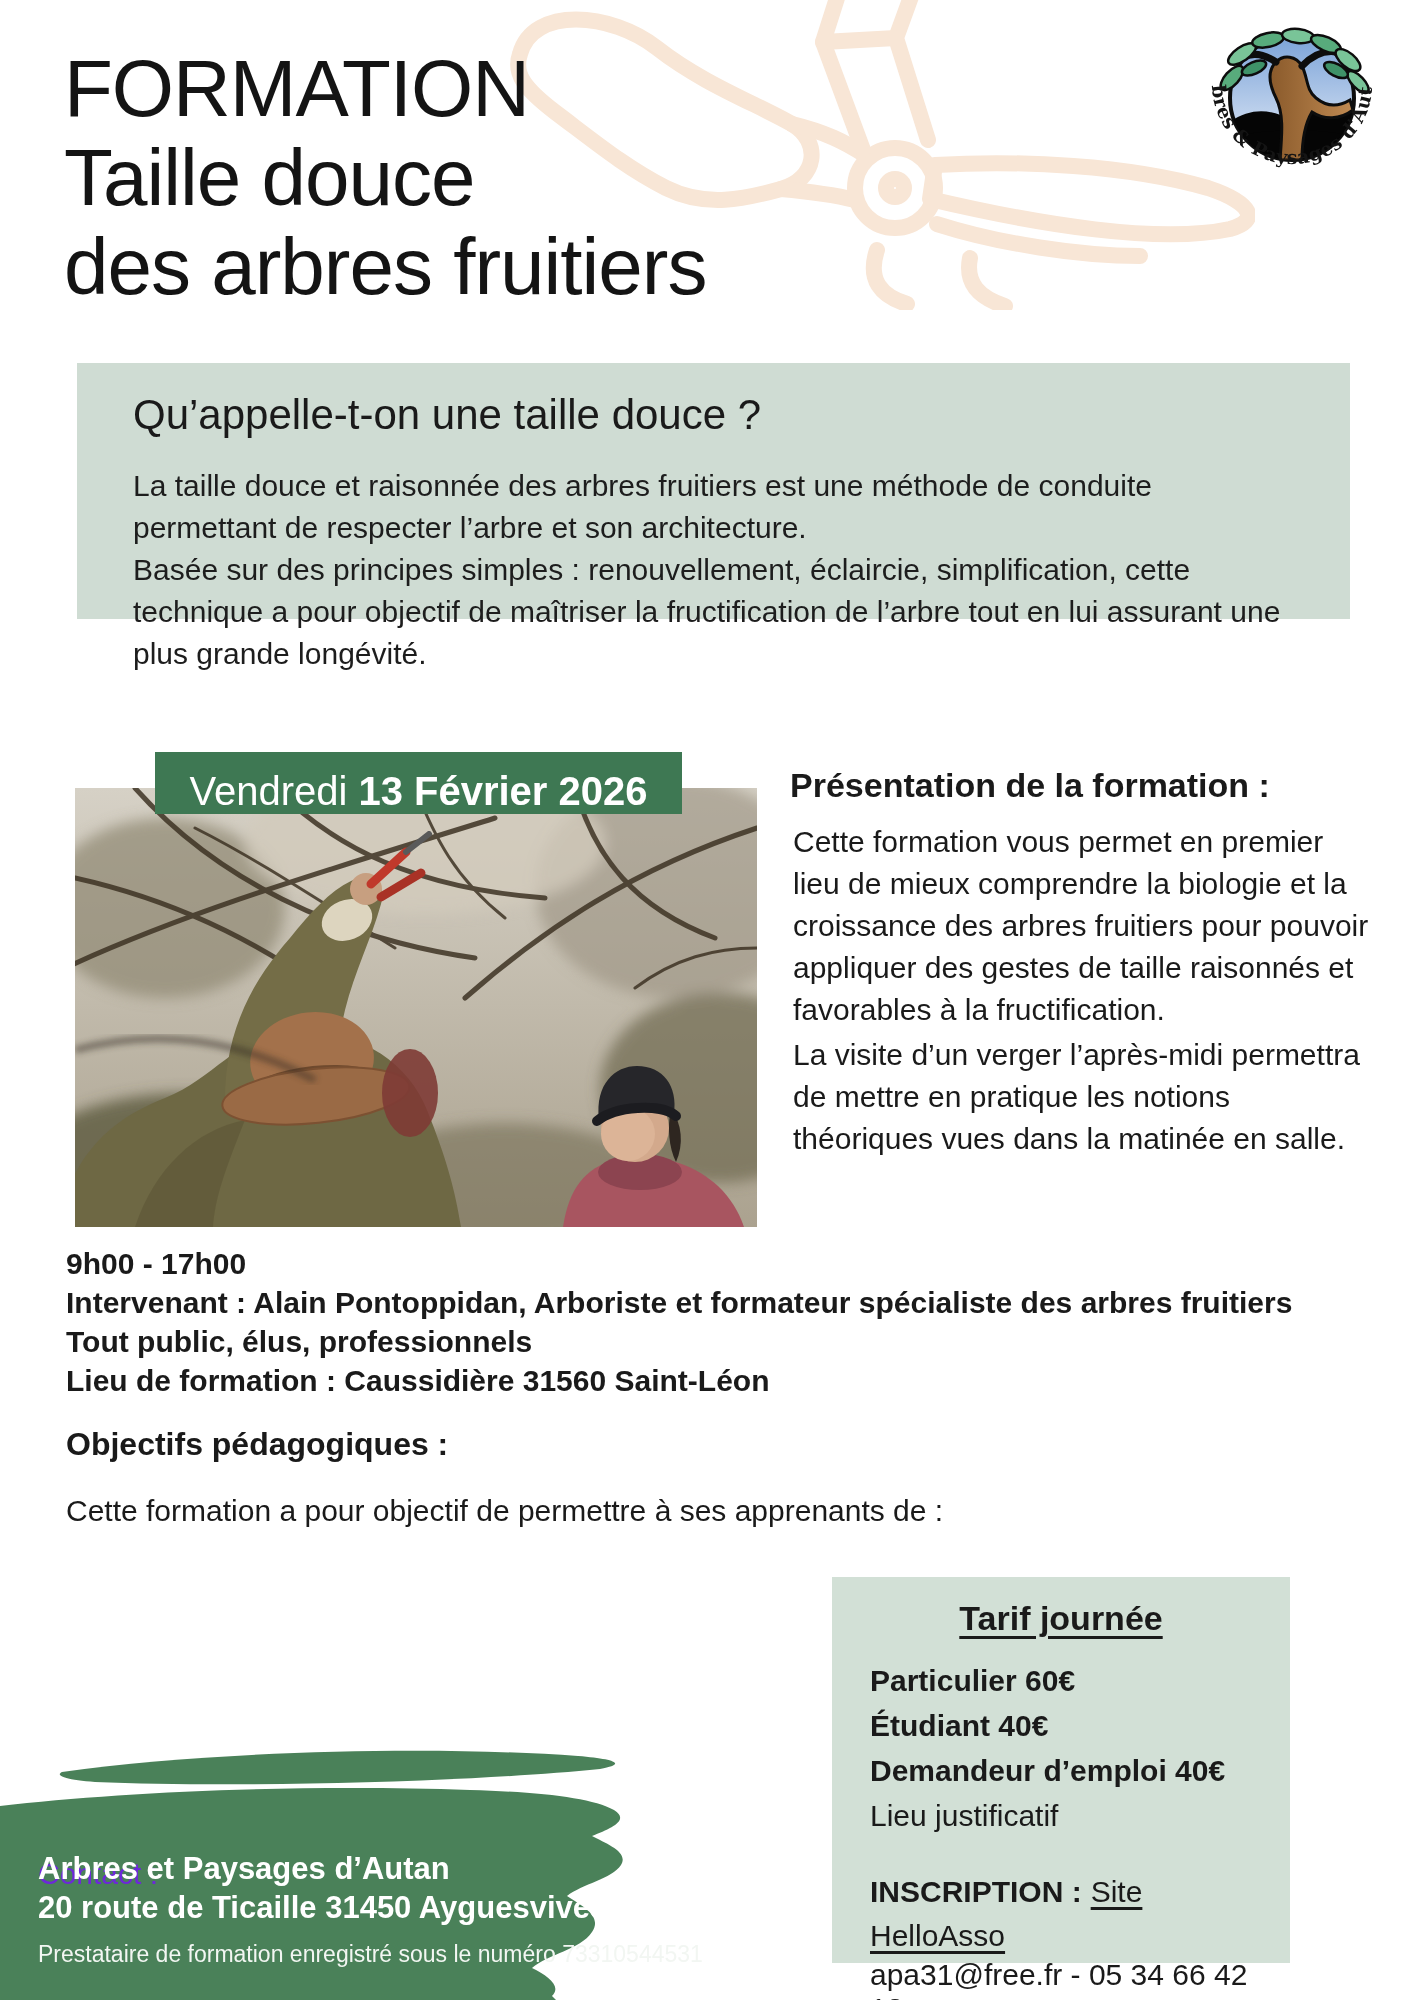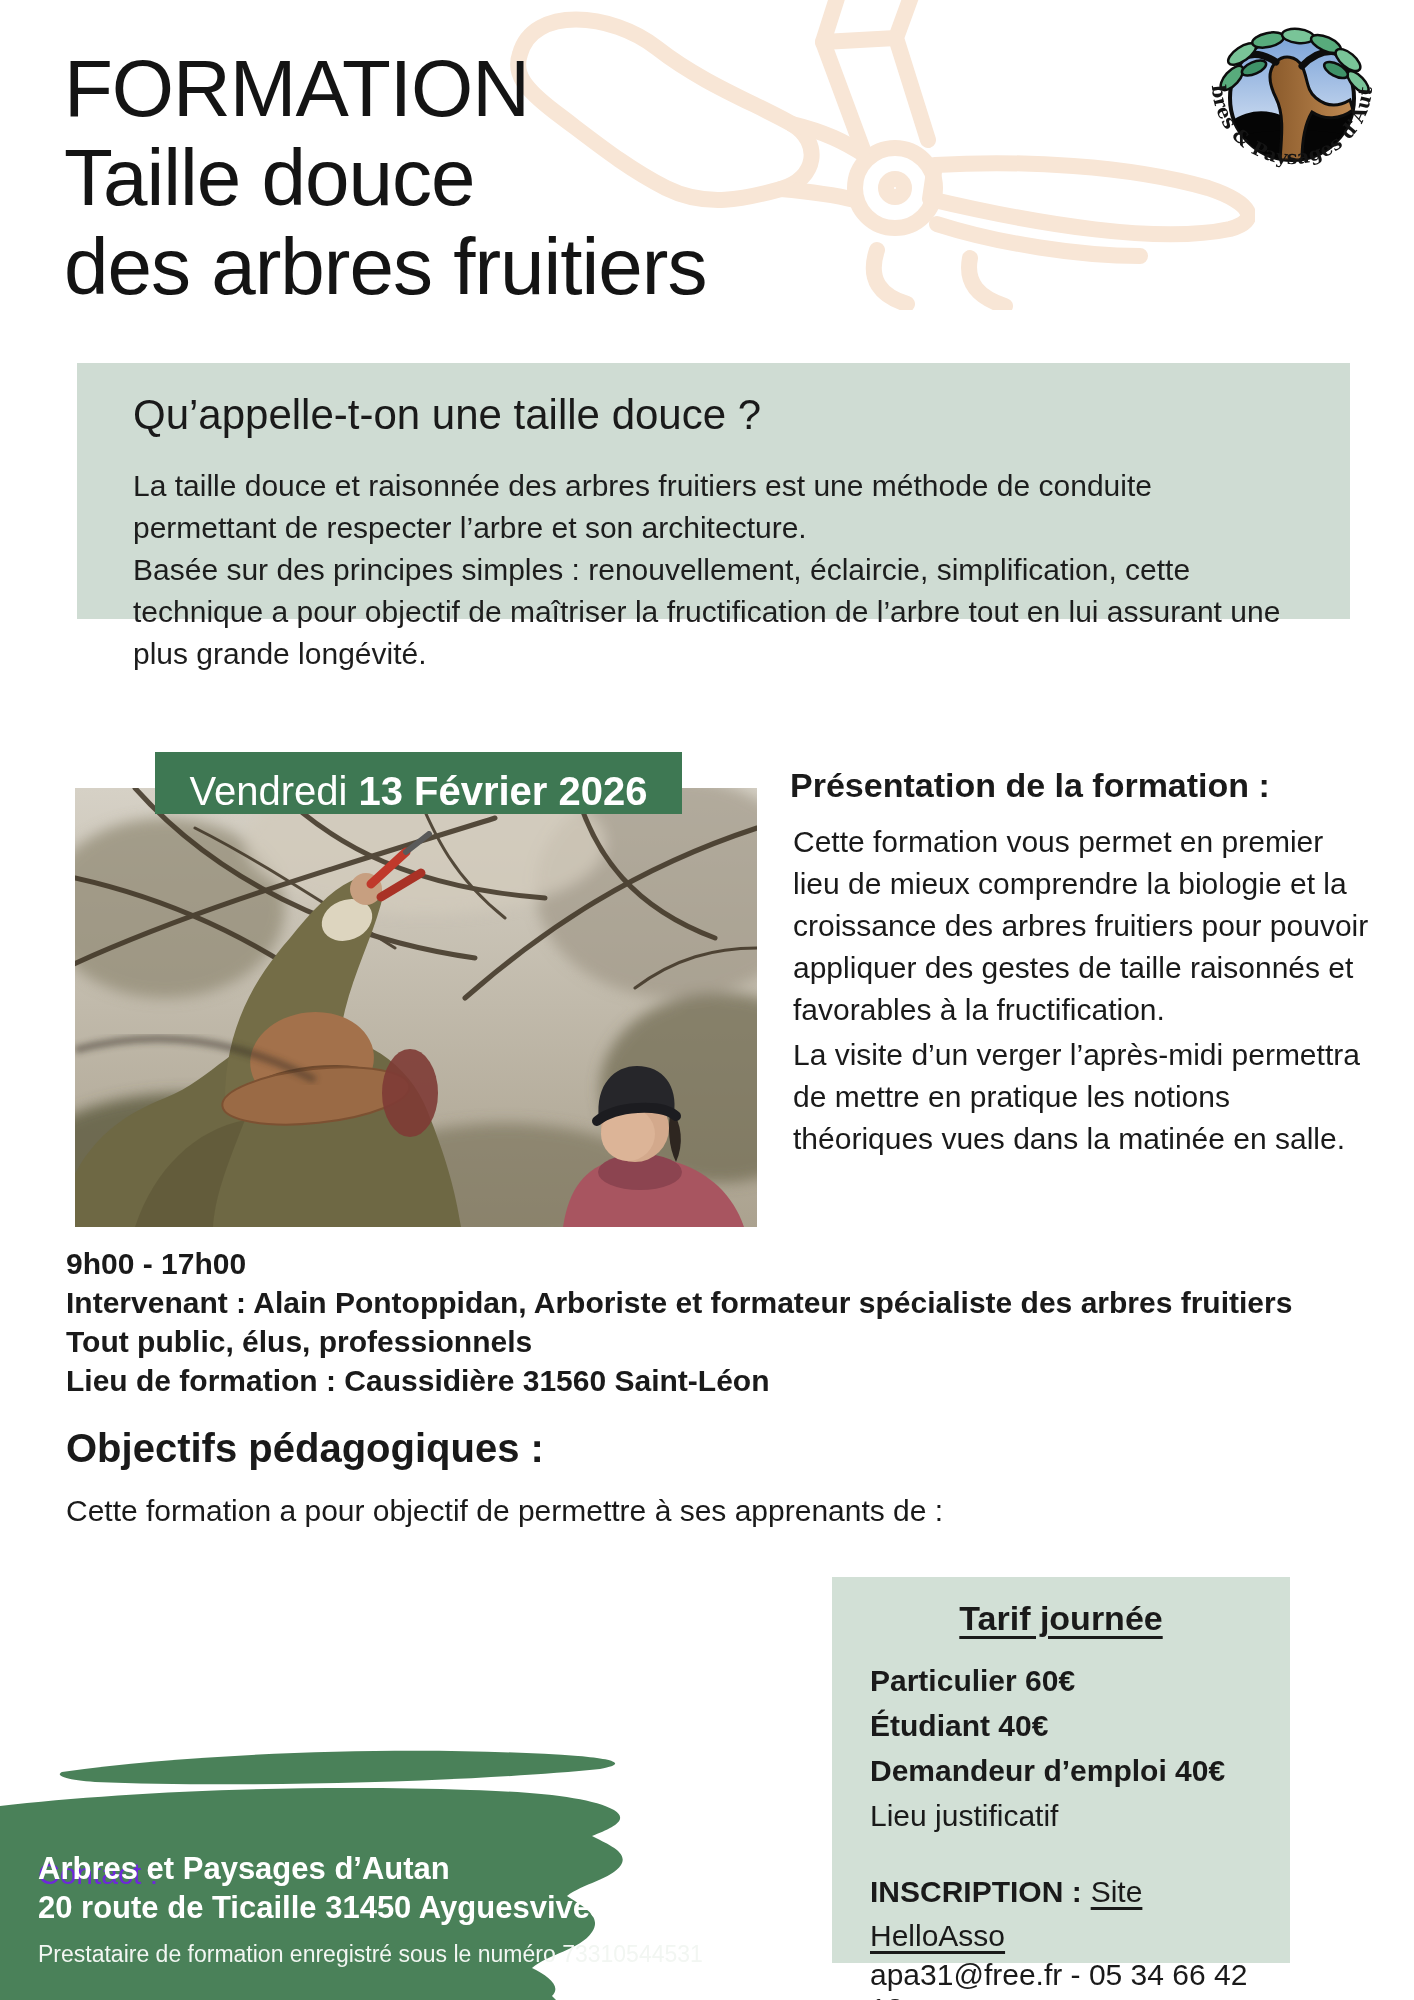--- a/index.html
+++ b/index.html
@@ -33,21 +33,21 @@
 
   
   .presentation{left:790px;top:766px;width:590px;}
   .presentation h3{margin:0 0 16px 0;font-size:34px;font-weight:700;}
   .presentation p{margin:3px;font-size:30px;line-height:42px;}
 
   
   .details{left:66px;top:1244px;width:1320px;font-size:30px;font-weight:700;line-height:39px;}
 
   
-  .obj-heading{left:66px;top:1426px;font-size:40px;font-weight:700;}
+  .obj-heading{left:66px;top:1426px;font-size:32px;font-weight:700;}
   .obj-intro{left:66px;top:1494px;font-size:30px;}
   .obj-list{left:74px;top:1528px;margin:0;padding-left:46px;font-size:30px;line-height:45px;}
   .obj-list li{padding-left:6px;}
 
   
   .tarif-box{left:832px;top:1577px;width:458px;height:386px;box-sizing:border-box;
              padding:16px 38px;font-size:30px;}
   .tarif-heading{text-align:center;font-size:34px;font-weight:700;text-decoration:underline;
                  text-underline-offset:6px;margin:6px 0 20px 0;}
   .tarif-line{font-weight:700;line-height:45px;}

